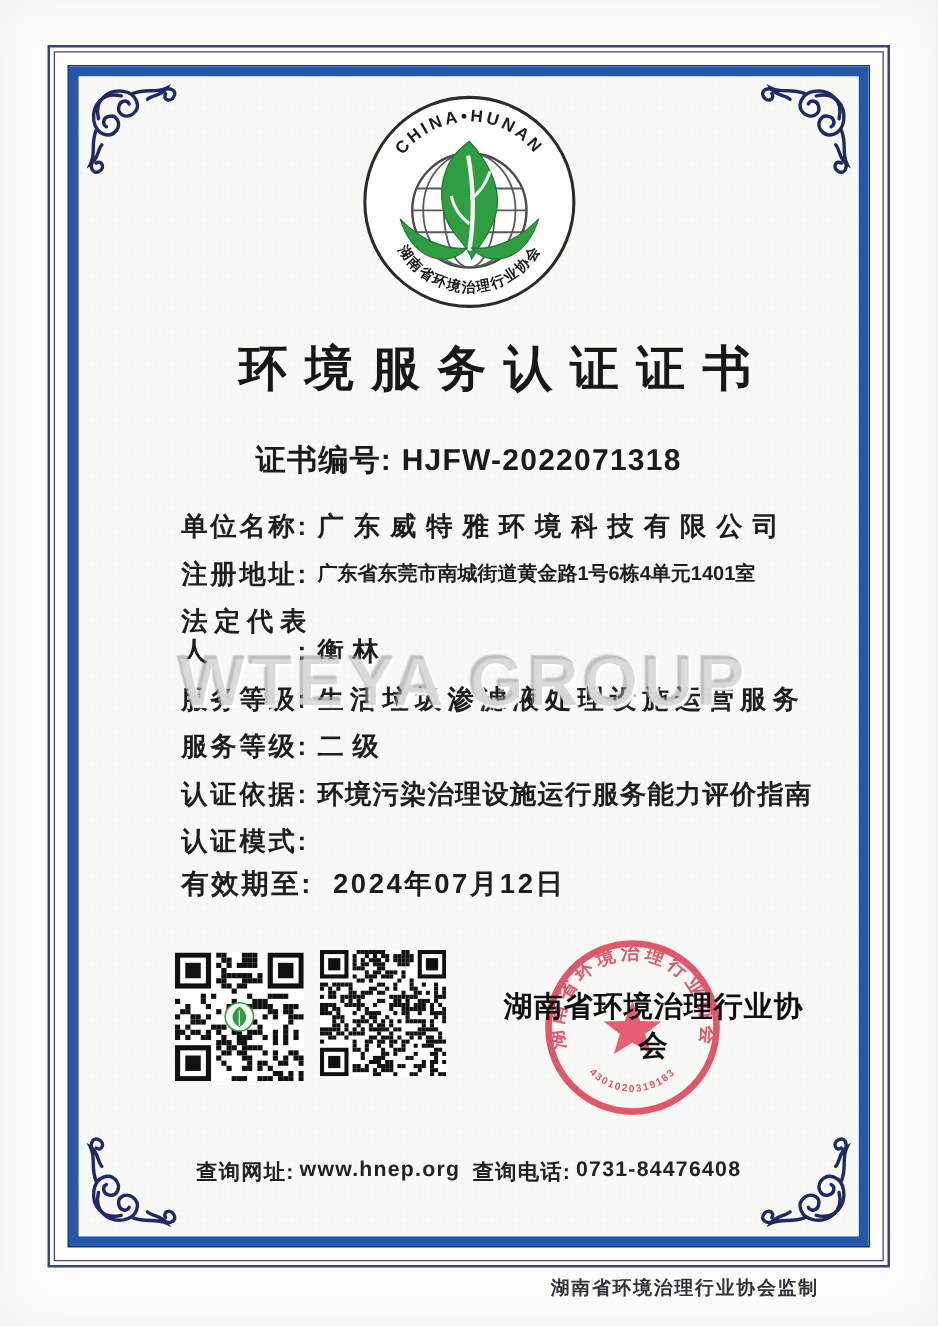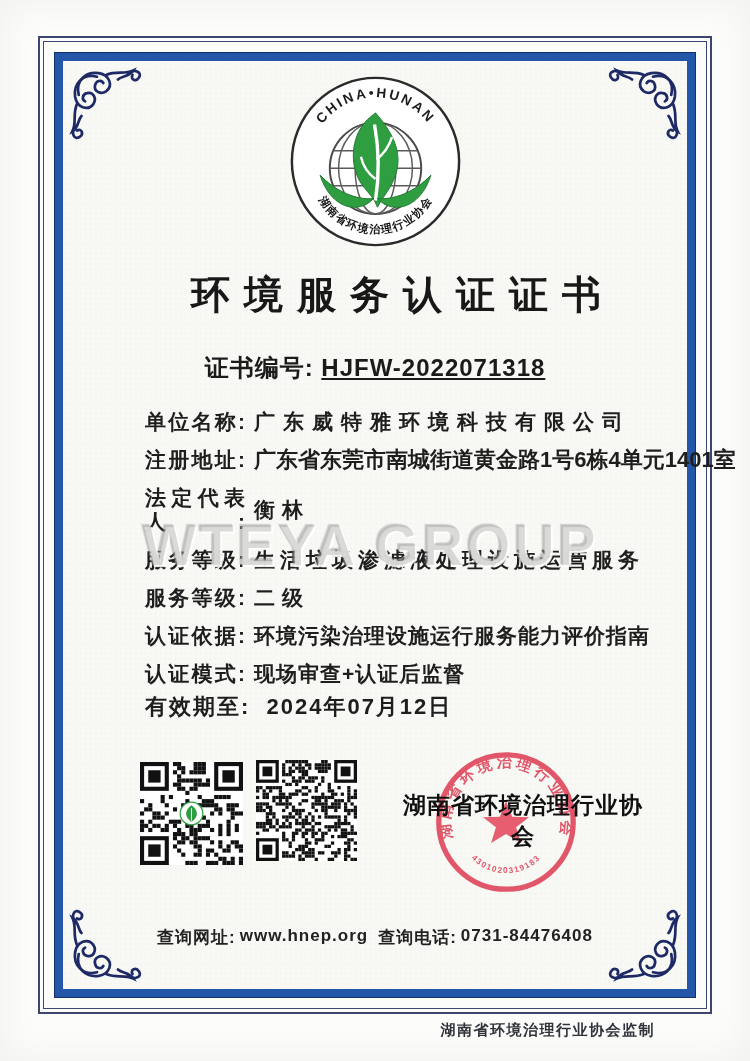--- a/index.html
+++ b/index.html
@@ -22,27 +22,27 @@
   .corner.bl{left:66px;bottom:76px;transform:scaleY(-1);}
   .corner.br{right:66px;bottom:76px;transform:scale(-1,-1);}
   .corner svg path{stroke:#1d2a66;stroke-width:3;fill:none;stroke-linecap:round;}
   
   .logo{position:absolute;left:288px;top:74px;width:175px;height:175px;}
   
   .title{position:absolute;left:0;right:0;top:268px;text-align:center;
          font-size:39px;font-weight:800;letter-spacing:14px;padding-left:32px;color:#181818;margin-left:24px;}
   .certno{position:absolute;left:0;right:0;top:352px;text-align:center;
           font-size:24px;font-weight:700;letter-spacing:1px;color:#1b1b1b;}
-  .certno .num{font-weight:700;text-decoration:underline;}
+  .certno .num{font-weight:700;}
   .fields{position:absolute;left:145px;top:410px;width:480px;}
-  .frow{display:flex;align-items:center;margin-bottom:14px;font-weight:700;font-size:21px;line-height:24px;}
+  .frow{display:flex;align-items:flex-end;margin-bottom:14px;font-weight:700;font-size:21px;line-height:24px;}
   .flabel{flex:0 0 100px;text-align:justify;text-align-last:justify;-moz-text-align-last:justify;}
   .fvalue{margin-left:9px;letter-spacing:2px;white-space:nowrap;}
   .frow:nth-child(1) .fvalue{letter-spacing:8px;}
-  .frow:nth-child(2) .fvalue{font-size:22px;letter-spacing:0;}
+  .frow:nth-child(2) .fvalue{font-size:16px;letter-spacing:0;}
   .frow:nth-child(3) .fvalue{letter-spacing:7px;}
   .frow:nth-child(4) .fvalue{letter-spacing:5px;}
   .frow:nth-child(5) .fvalue{letter-spacing:7px;}
   .frow:nth-child(6) .fvalue{letter-spacing:1px;}
   .frow:nth-child(7) .fvalue{letter-spacing:1px;}
   .validity{position:absolute;left:145px;top:692px;font-size:22px;font-weight:700;}
   .validity .vlabel{letter-spacing:2px;margin-right:10px;}
   .validity .vvalue{letter-spacing:2px;}
   .watermark{position:absolute;left:142px;top:512px;width:500px;
              font-size:57px;font-weight:800;letter-spacing:3px;
@@ -174,21 +174,20 @@
     <div class="frow">
       <span class="flabel">服务等级:</span>
       <span class="fvalue">二级</span>
     </div>
     <div class="frow">
       <span class="flabel">认证依据:</span>
       <span class="fvalue">环境污染治理设施运行服务能力评价指南</span>
     </div>
     <div class="frow">
       <span class="flabel">认证模式:</span>
-      <span class="fvalue">现场审查+认证后监督</span>
     </div>
   </div>
 
   <div class="validity">
     <span class="vlabel">有效期至:</span>
     <span class="vvalue">2024年07月12日</span>
   </div>
 
   <div class="watermark">WTEYA GROUP</div>
 

